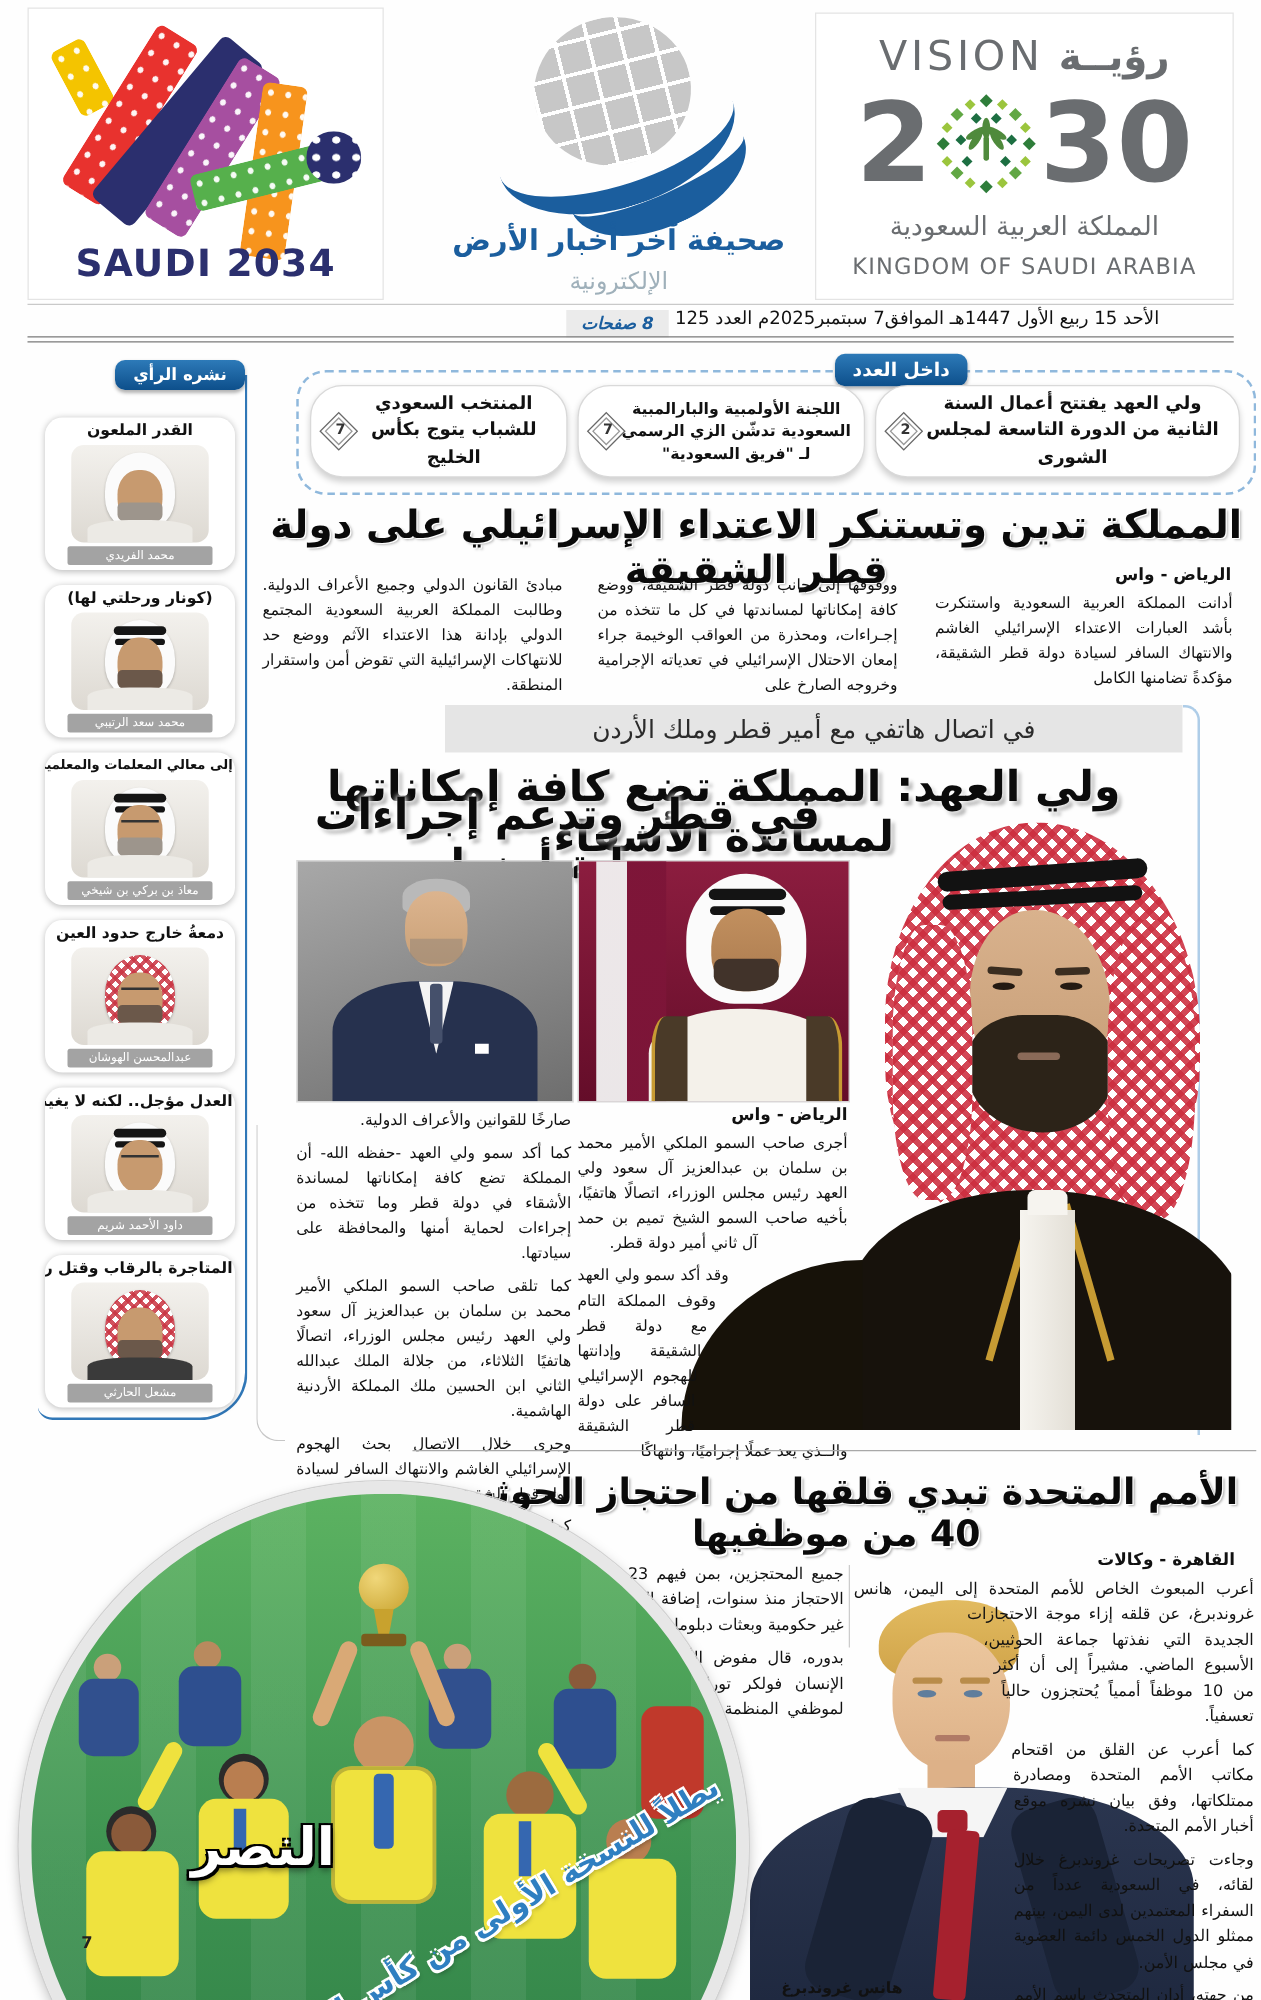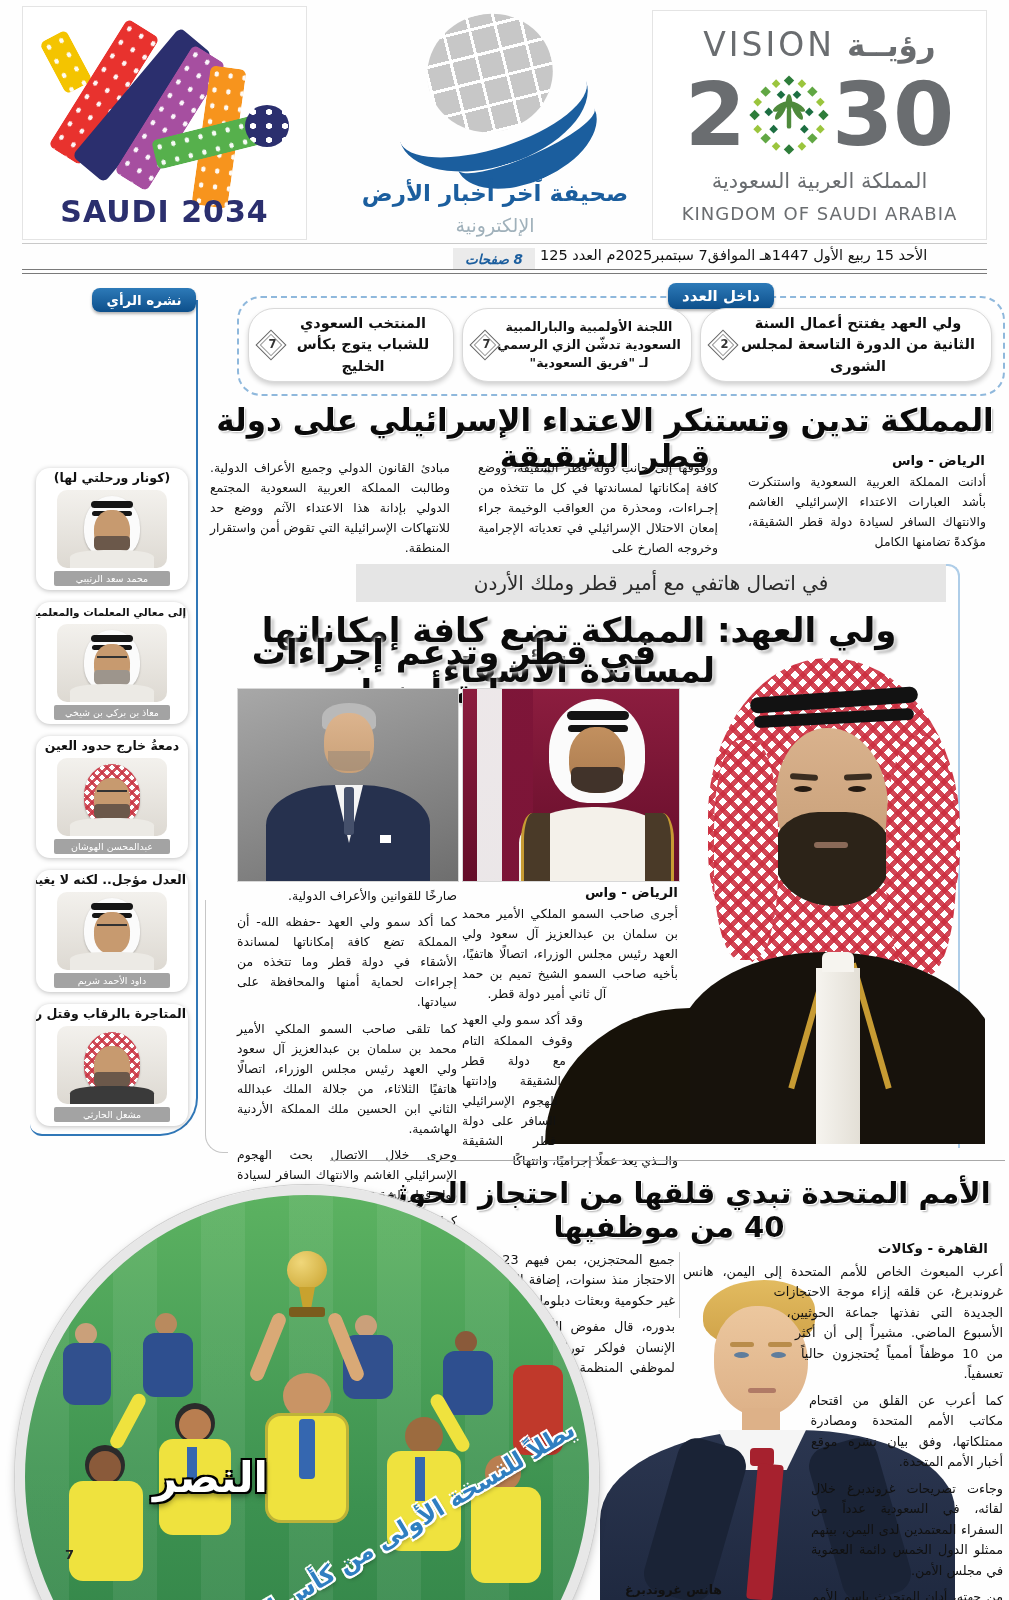--- a/index.html
+++ b/index.html
@@ -233,20 +233,30 @@
     <div class="bubble-txt ctr" style="font-size:12.6px;">اللجنة الأولمبية والبارالمبية السعودية تدشّن الزي الرسمي لـ "فريق السعودية"</div>
   </div>
   <div class="abs rtl bubble" style="left:248px;top:308px;width:204px;height:72px;">
     <div class="pgdiamond">
         <span>7</span>
       </div>
     <div class="bubble-txt ctr" style="font-size:14.5px;">المنتخب السعودي للشباب يتوج بكأس الخليج</div>
   </div>
 
   <div class="abs sidebar-frame" style="left:30px;top:300px;width:166px;height:834px;">
+    <div class="wcard" style="top:34px;">
+      <div class="wtitle rtl">القدر الملعون</div>
+      <div class="wphoto">
+        <div class="ghutra"></div>
+          <div class="aface"></div>
+          <div class="abeard gray"></div>
+          <div class="ashoulders"></div>
+      </div>
+      <div class="wname rtl">محمد الفريدي</div>
+    </div>
     <div class="wcard" style="top:168px;">
       <div class="wtitle rtl">(كونار ورحلتي لها)</div>
       <div class="wphoto">
         <div class="ghutra"></div>
           <div class="agal"></div>
           <div class="aface"></div>
           <div class="abeard"></div>
           <div class="ashoulders"></div>
       </div>
       <div class="wname rtl">محمد سعد الرتيبي</div>

